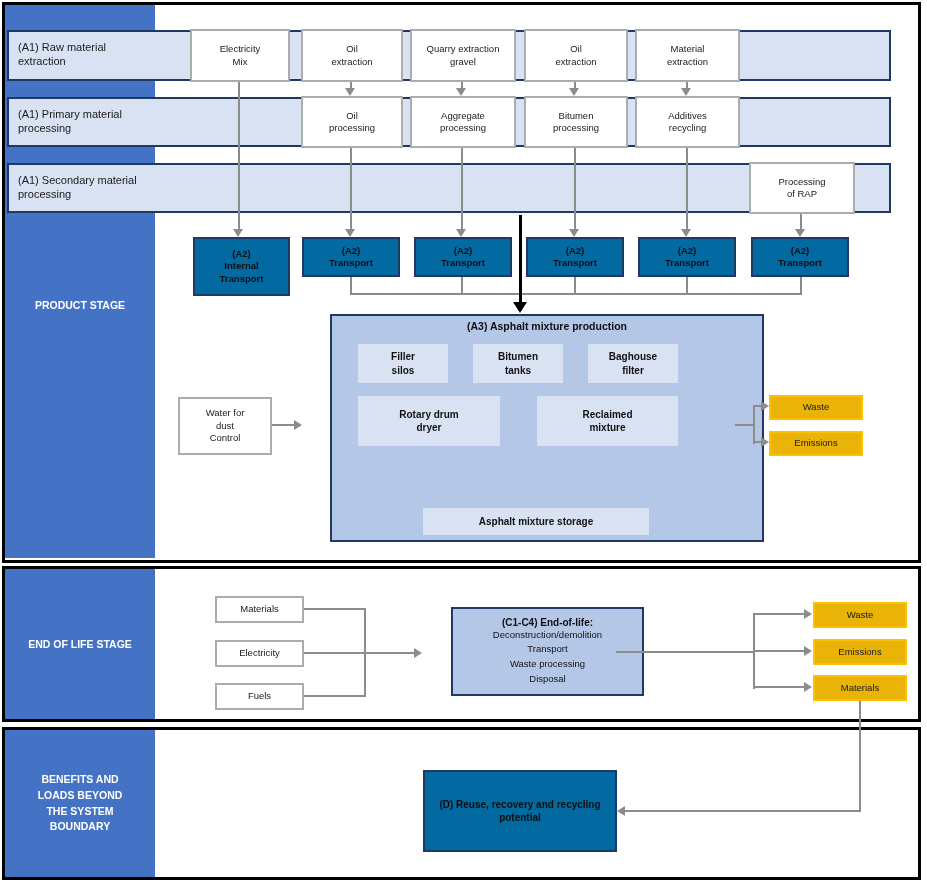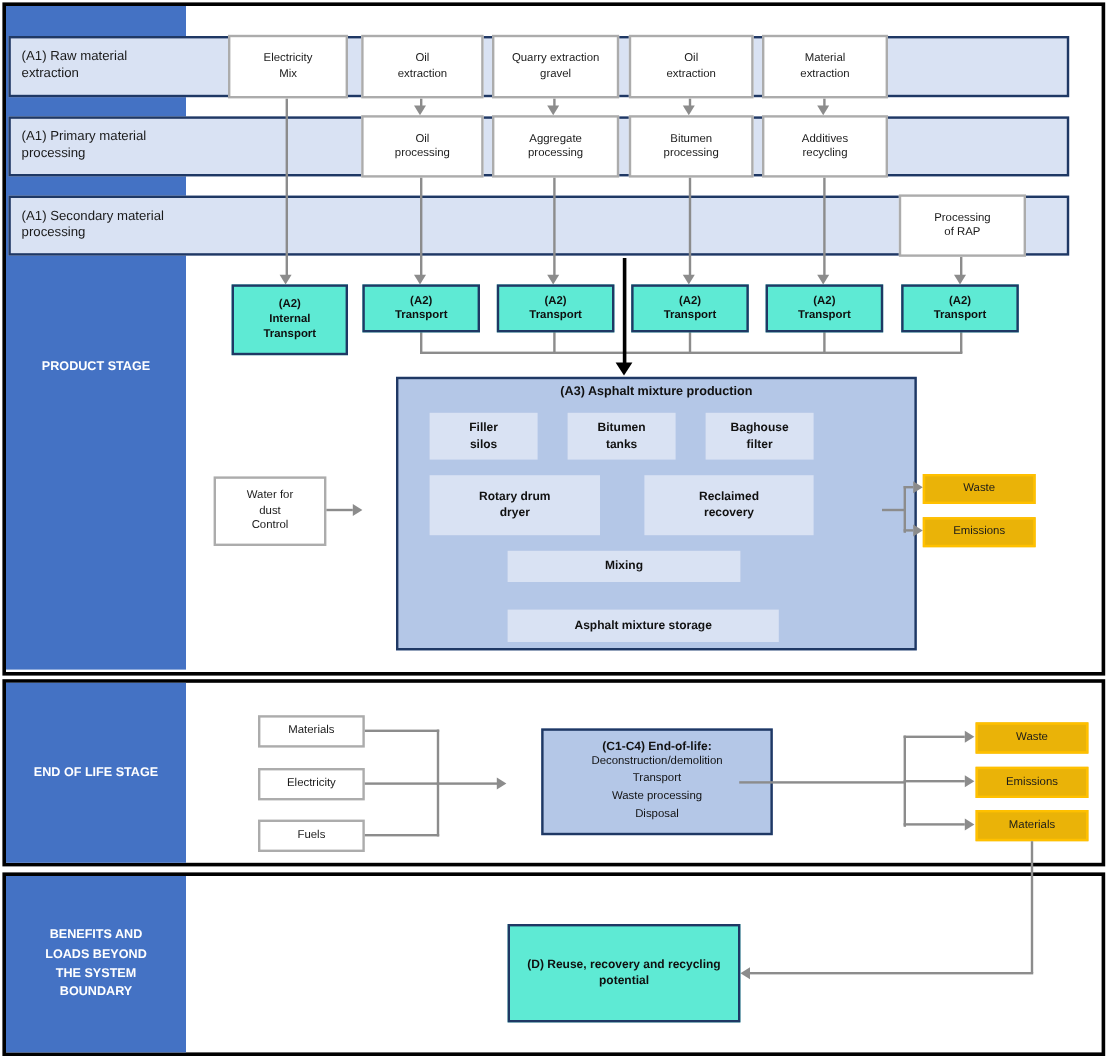--- a/index.html
+++ b/index.html
@@ -7,21 +7,21 @@
           font-family:"Liberation Sans",sans-serif;color:#111;overflow:hidden;}
   .frame{position:absolute;box-sizing:border-box;border:3px solid #000;background:#fff;}
   .sidebar{position:absolute;background:#4472C4;}
   .sblabel{position:absolute;color:#fff;font-weight:bold;font-size:10.5px;
            text-align:center;white-space:pre-line;line-height:1.5;}
   .band{position:absolute;box-sizing:border-box;background:#D9E2F3;border:2px solid #1F3864;}
   .bandlabel{position:absolute;font-size:11px;color:#1a1a1a;white-space:pre-line;line-height:1.3;}
   .box{position:absolute;box-sizing:border-box;display:flex;align-items:center;justify-content:center;
        text-align:center;white-space:pre-line;line-height:1.3;}
   .white{background:#fff;border:2px solid #ACACAC;font-size:9.5px;color:#1a1a1a;}
-  .blue{background:#5eead4;border:2px solid #1F3864;font-size:9.5px;font-weight:bold;color:#0f0f0f;}
+  .blue{background:#0369a1;border:2px solid #1F3864;font-size:9.5px;font-weight:bold;color:#0f0f0f;}
   .bigblue{position:absolute;box-sizing:border-box;background:#B4C7E7;border:2px solid #1F3864;margin-left:28px;}
   .unit{position:absolute;box-sizing:border-box;background:#D9E2F3;display:flex;align-items:center;
         justify-content:center;text-align:center;white-space:pre-line;font-size:10px;font-weight:bold;line-height:1.35;}
   .yellow{background:#eab308;border:2px solid #FFC000;font-size:9.5px;color:#1a1a1a;}
   .a3title{position:absolute;width:100%;top:4px;text-align:center;font-size:10.5px;font-weight:bold;}
   .vl{position:absolute;width:2px;background:#8C8C8C;}
   .hl{position:absolute;height:2px;background:#8C8C8C;}
   .dark{background:#000;}
   .tri-d{position:absolute;width:0;height:0;border-left:5px solid transparent;
          border-right:5px solid transparent;border-top:8px solid #8C8C8C;}
@@ -127,22 +127,21 @@
   </div>
   <div class="unit" style="left:358px;top:344px;width:90px;height:39px;">Filler
 silos</div>
   <div class="unit" style="left:473px;top:344px;width:90px;height:39px;">Bitumen
 tanks</div>
   <div class="unit" style="left:588px;top:344px;width:90px;height:39px;">Baghouse
 filter</div>
   <div class="unit" style="left:358px;top:396px;width:142px;height:50px;">Rotary drum
 dryer</div>
   <div class="unit" style="left:537px;top:396px;width:141px;height:50px;">Reclaimed
-recovery</div>
-  <div class="unit" style="left:423px;top:459px;width:194px;height:26px;">Mixing</div>
+mixture</div>
   <div class="unit" style="left:423px;top:508px;width:226px;height:27px;">Asphalt mixture storage</div>
 
   <div class="box white" style="left:178px;top:397px;width:94px;height:58px;">Water for
 dust
 Control</div>
   <div class="hl" style="left:272px;top:424px;width:22px;"></div>
   <div class="tri-r" style="left:294px;top:420px;"></div>
 
   <div class="hl" style="left:735px;top:424px;width:20px;"></div>
   <div class="vl" style="left:753px;top:405px;height:39px;"></div>

